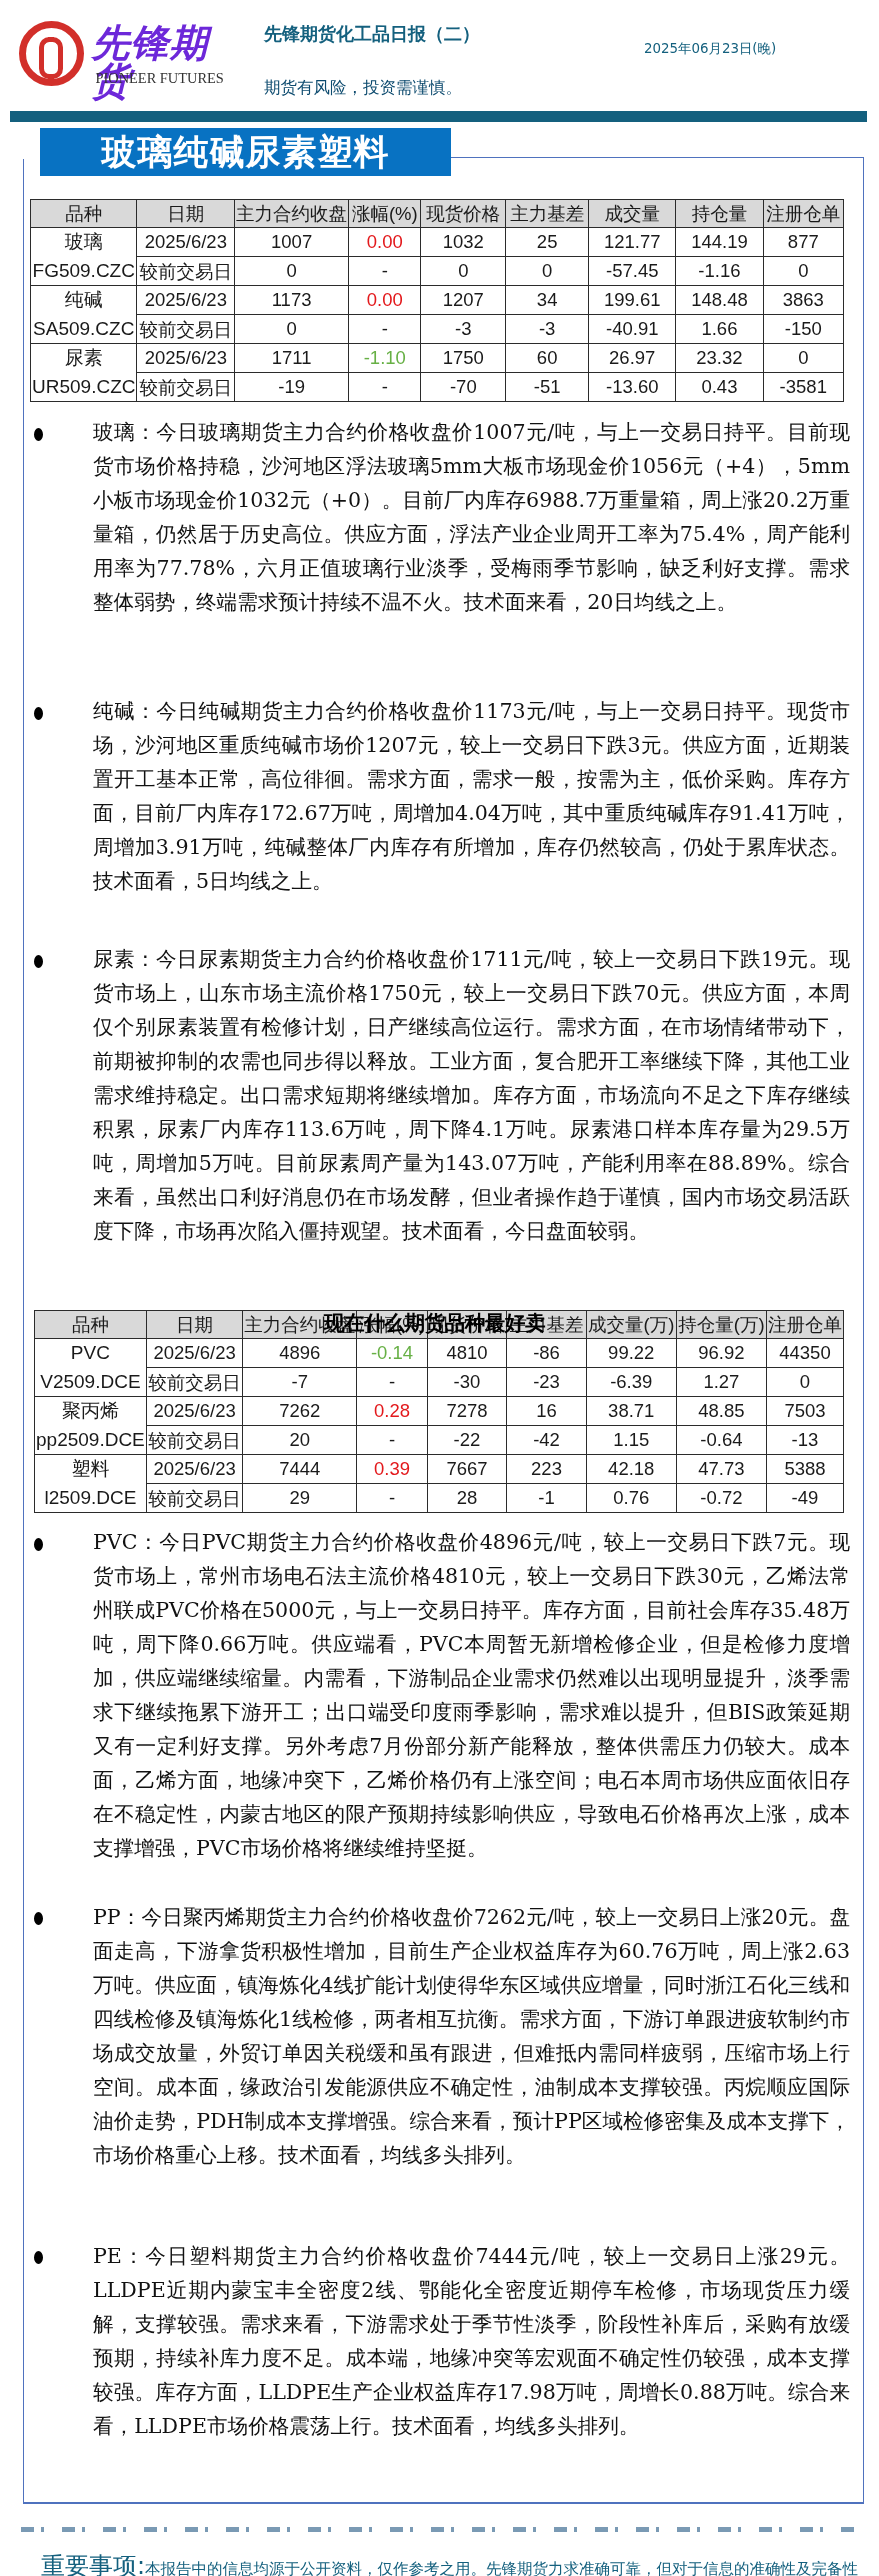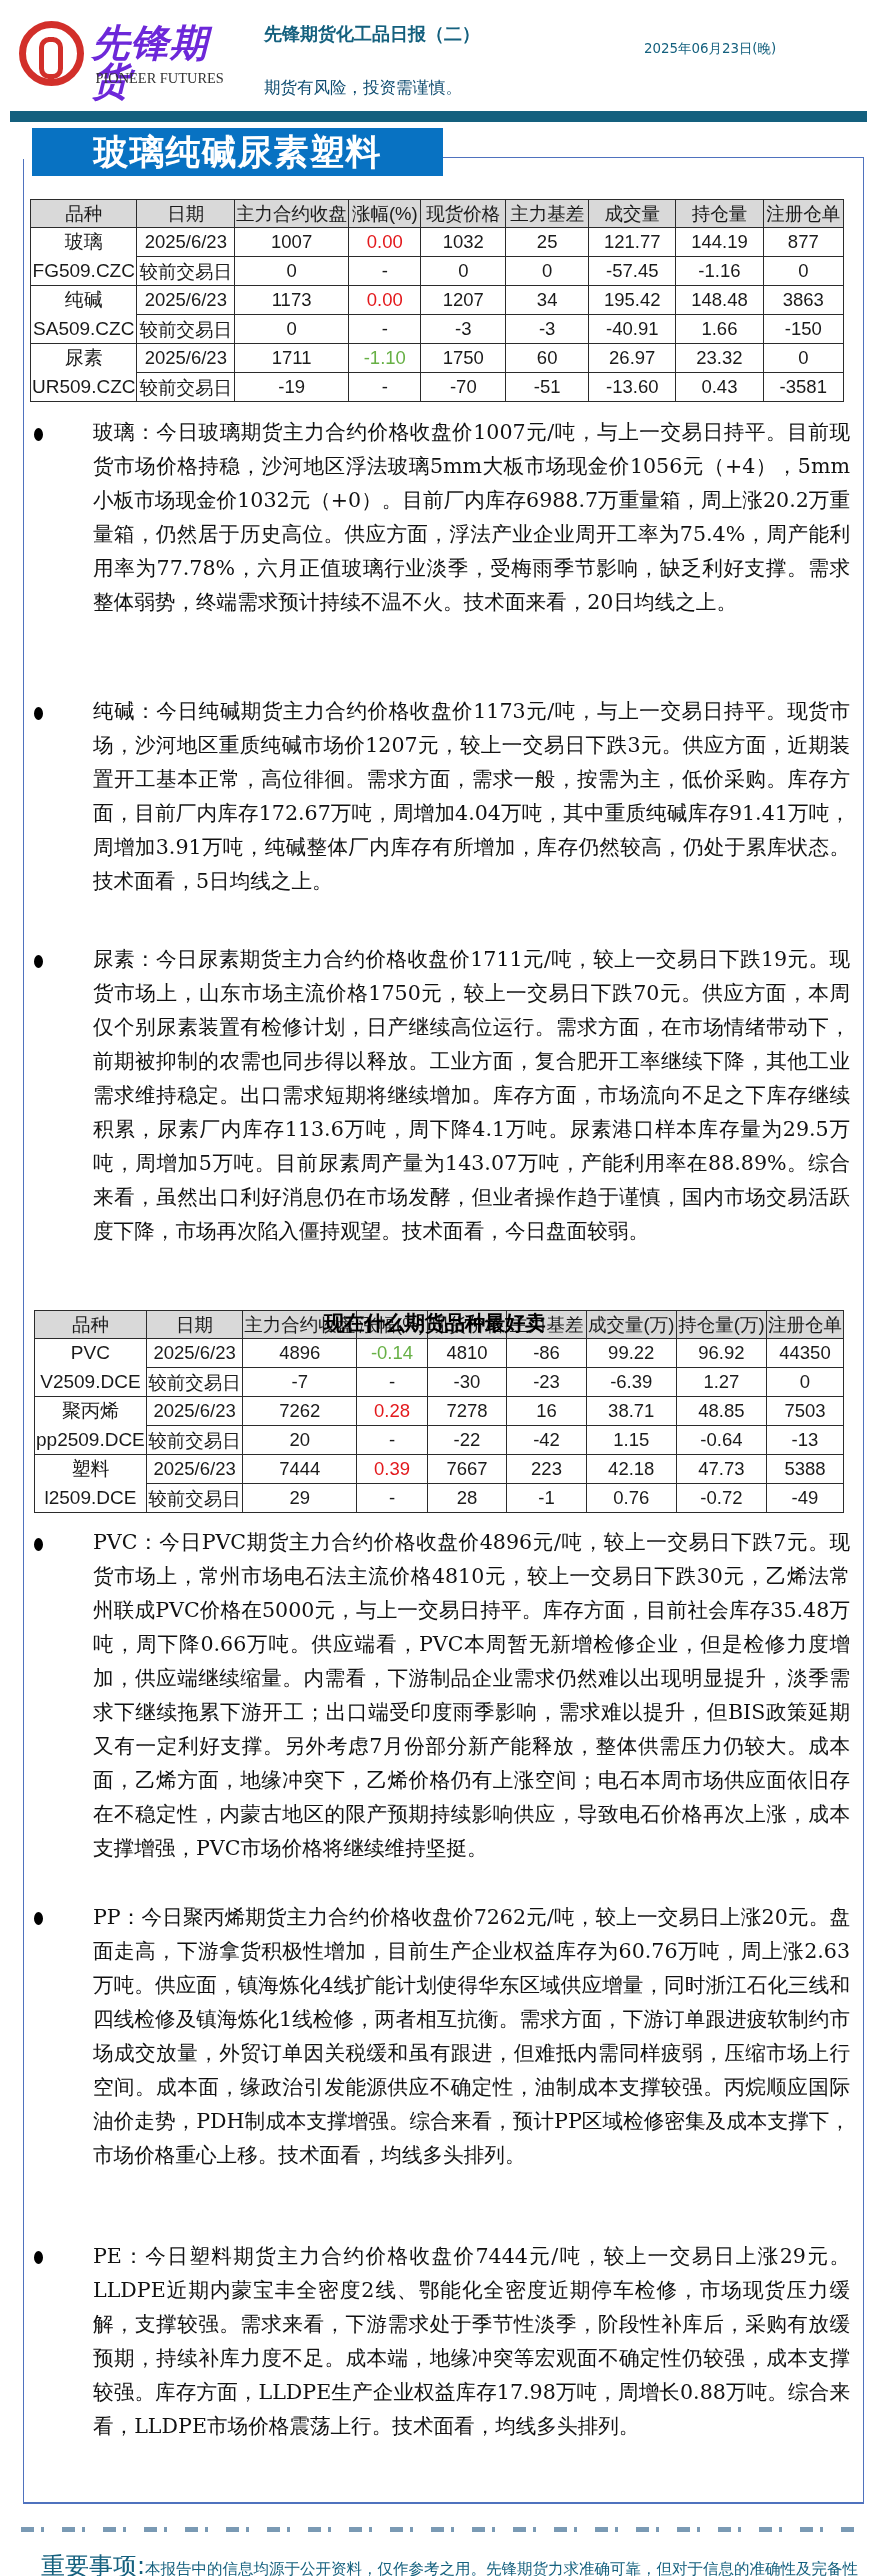--- a/index.html
+++ b/index.html
@@ -16,21 +16,21 @@
     .logo-en { position: absolute; left: 77px; top: 49px; font-family: "Liberation Serif", "DejaVu Serif", serif; font-size: 14.4px; color: #333; letter-spacing: 0px; }
     .report-title { position: absolute; left: 264px; top: 25px; font-size: 18px; font-weight: bold; color: #14607e; line-height: 1; white-space: nowrap; }
     .report-date { position: absolute; left: 644px; top: 40px; font-size: 13.4px; color: #14607e; white-space: nowrap; }
     .tagline { position: absolute; left: 264px; top: 77px; font-size: 16.5px; color: #0c4a6e; white-space: nowrap; }
 
     .top-bar { position: absolute; left: 10.3px; top: 111px; width: 857px; height: 11.3px; background: #14607e; }
 
     
     .frame { position: absolute; left: 23px; top: 157px; width: 841px; height: 2347px; border: 1.5px solid #4f72be; border-top: 1.5px solid #4f72be; border-bottom: 2.6px solid #4f72be; }
     .frame-top-cover { position: absolute; left: 20.6px; top: 129px; width: 412px; height: 30px; background: #fff; }
-    .section-tab { position: absolute; left: 32px; top: 128px; width: 411px; height: 48px; background: #0872c2; color: #fff; font-size: 35px; font-weight: bold; display: flex; align-items: center; justify-content: center; letter-spacing: 1px; }
+    .section-tab { position: absolute; left: 40px; top: 128px; width: 411px; height: 48px; background: #0872c2; color: #fff; font-size: 35px; font-weight: bold; display: flex; align-items: center; justify-content: center; letter-spacing: 1px; }
 
     
     table.data { position: absolute; border-collapse: collapse; font-family: "Liberation Sans", "DejaVu Sans", sans-serif; }
     table.data th, table.data td { border: 1px solid #2b2b2b; text-align: center; vertical-align: middle; font-size: 18.5px; color: #1a1a1a; white-space: nowrap; padding: 0 1px; }
     table.data th { background: #d9d9d9; font-weight: normal; height: 28px; }
     table.data td { height: 27px; }
     table.data td.name { font-size: 19px; line-height: 1.5; margin-top: 22px; }
     .up { color: #e3191c !important; }
     .down { color: #67b045 !important; }
     .t1 { left: 30px; top: 199px; width: 814px; }
@@ -120,21 +120,21 @@
     <tr>
       <td class="name" rowspan="2">
         <div>纯碱</div>
         <div>SA509.CZC</div>
       </td>
       <td>2025/6/23</td>
       <td>1173</td>
       <td class="up">0.00</td>
       <td>1207</td>
       <td>34</td>
-      <td>195.42</td>
+      <td>199.61</td>
       <td>148.48</td>
       <td>3863</td>
     </tr>
     <tr>
       <td>较前交易日</td>
       <td>0</td>
       <td>-</td>
       <td>-3</td>
       <td>-3</td>
       <td>-40.91</td>

